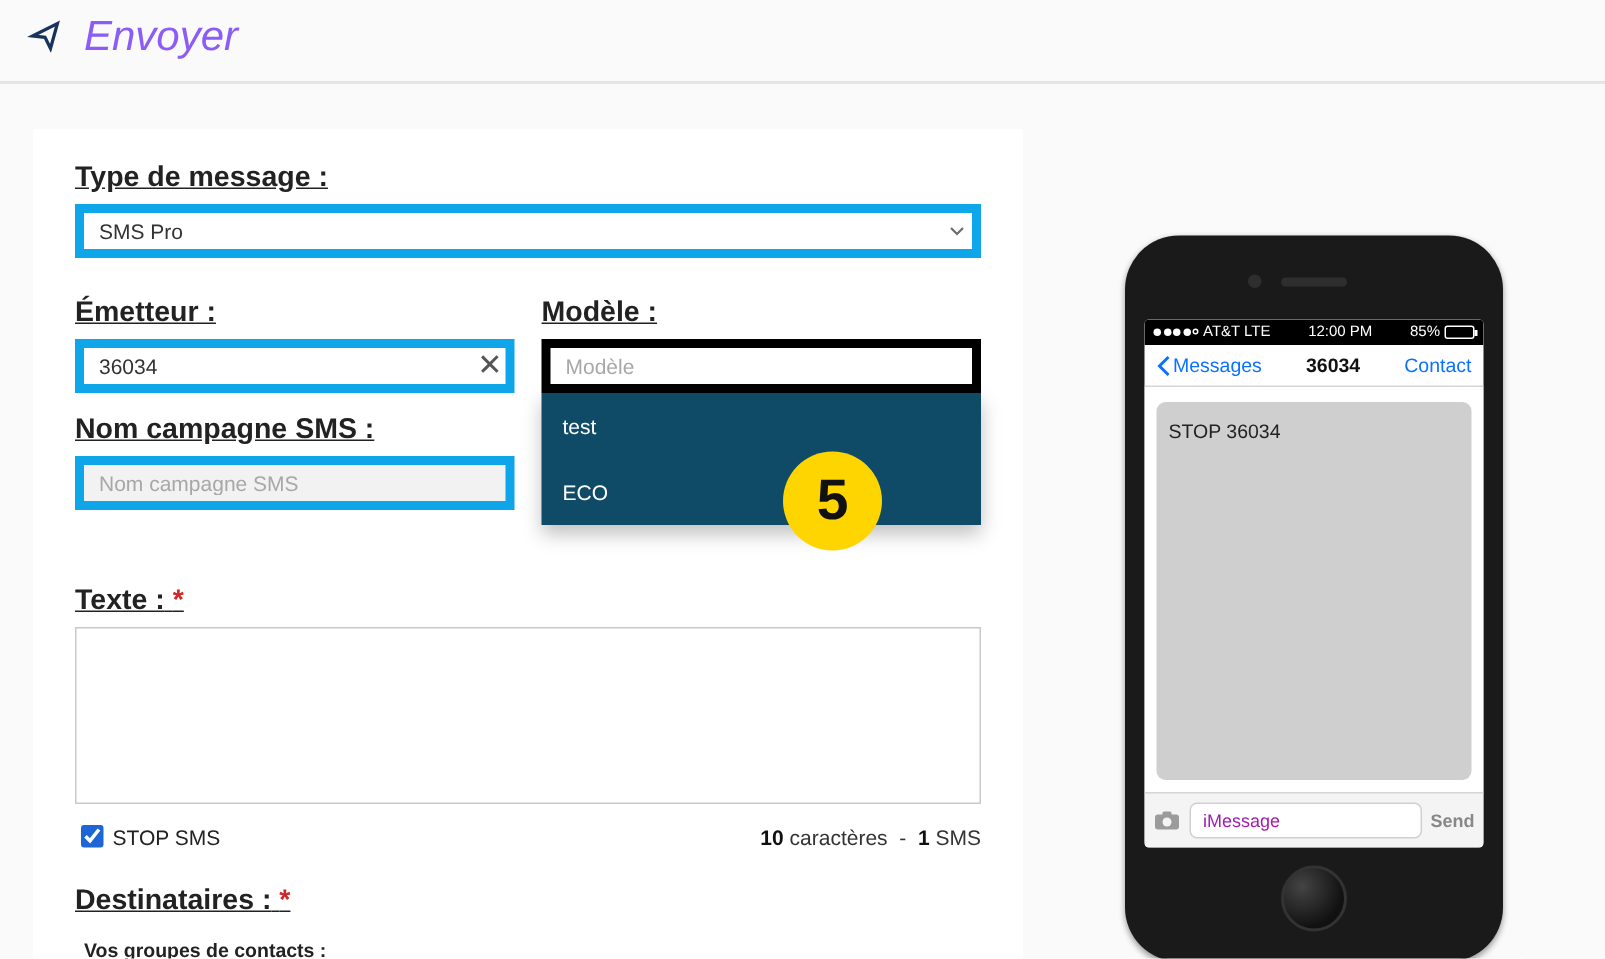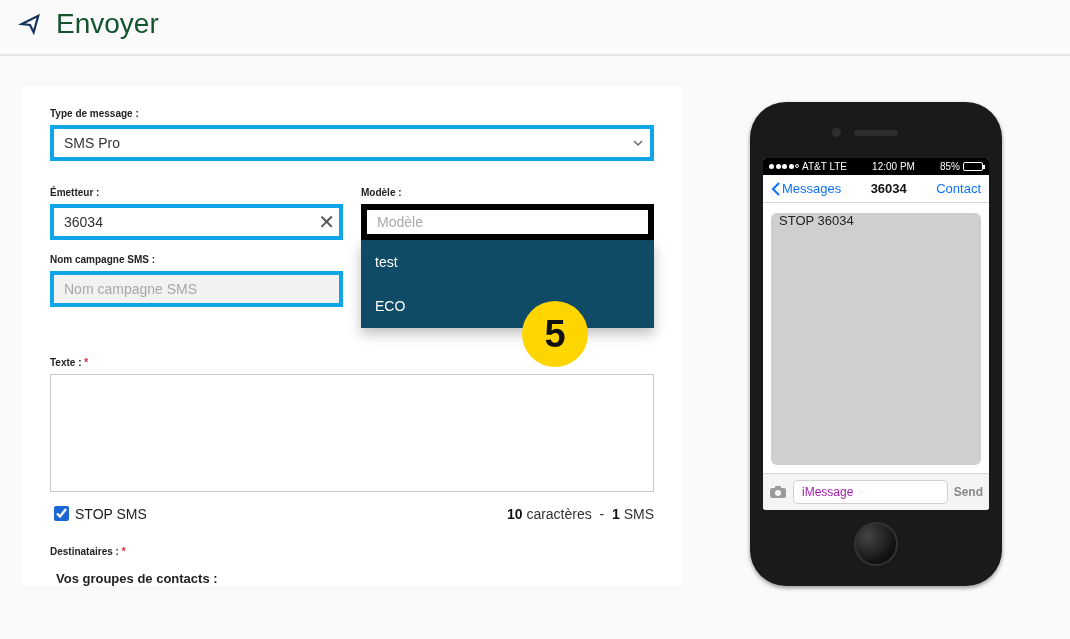--- a/index.html
+++ b/index.html
@@ -14,40 +14,40 @@
     overflow:hidden;
   }
   .header {
     display:flex; align-items:center;
     padding:8px 18px 14px 18px;
     border-bottom:2px solid #e5e5e5;
     background:#fafafa;
   }
   .header .send-icon { color:#17345e; margin-right:14px; }
   .header h1 {
-    font-size:28px; font-weight:500; color:#14532d; margin:0;
+    font-size:28px; font-weight:500; color:#8b5cf6; margin:0;font-style:italic;
   }
   .page-body {
     display:flex;
     padding:30px 0 0 22px;
   }
   .form-panel {
     background:#fff;
     width:660px;
     padding:22px 28px 0 28px;
     position:relative;
   }
   .row { display:flex; gap:18px; }
   .col { flex:1; position:relative; }
-  .label { font-weight:700; font-size:10px; margin:0 0 6px 0; }
+  .label { font-weight:700; font-size:19px; margin:0 0 6px 0;text-decoration:underline; }
   .req { color:#d02828; font-weight:700; }
   .field {
     width:100%;
     height:36px;
-    border:4px solid #0ea5e9;
+    border:6px solid #0ea5e9;
     background:#fff;
     padding:0 10px;
     font-size:14px;
     color:#333;
     outline:none;
   }
   .field::placeholder { color:#a8a8a8; }
   .field.disabled { background:#f2f2f2; color:#a8a8a8; }
   .field.wide { width:100%; }
   .select-wrap { position:relative; }
@@ -172,21 +172,21 @@
   .navbar .contact { color:#0b72ff; }
   .convo {
     background:#fff;
     padding:10px 8px;
     height:270px;
   }
   .bubble {
     background:#cfcfcf;
     color:#222;
     border-radius:6px;
-    padding:0 8px 0 8px;
+    padding:12px 8px 0 8px;
     height:252px;
     font-size:13px;
   }
   .compose {
     display:flex; align-items:center; gap:6px;
     padding:6px;
     border-top:1px solid #d5d5d5;
     background:#f4f4f4;
   }
   .compose .cam { color:#9b9b9b; }

